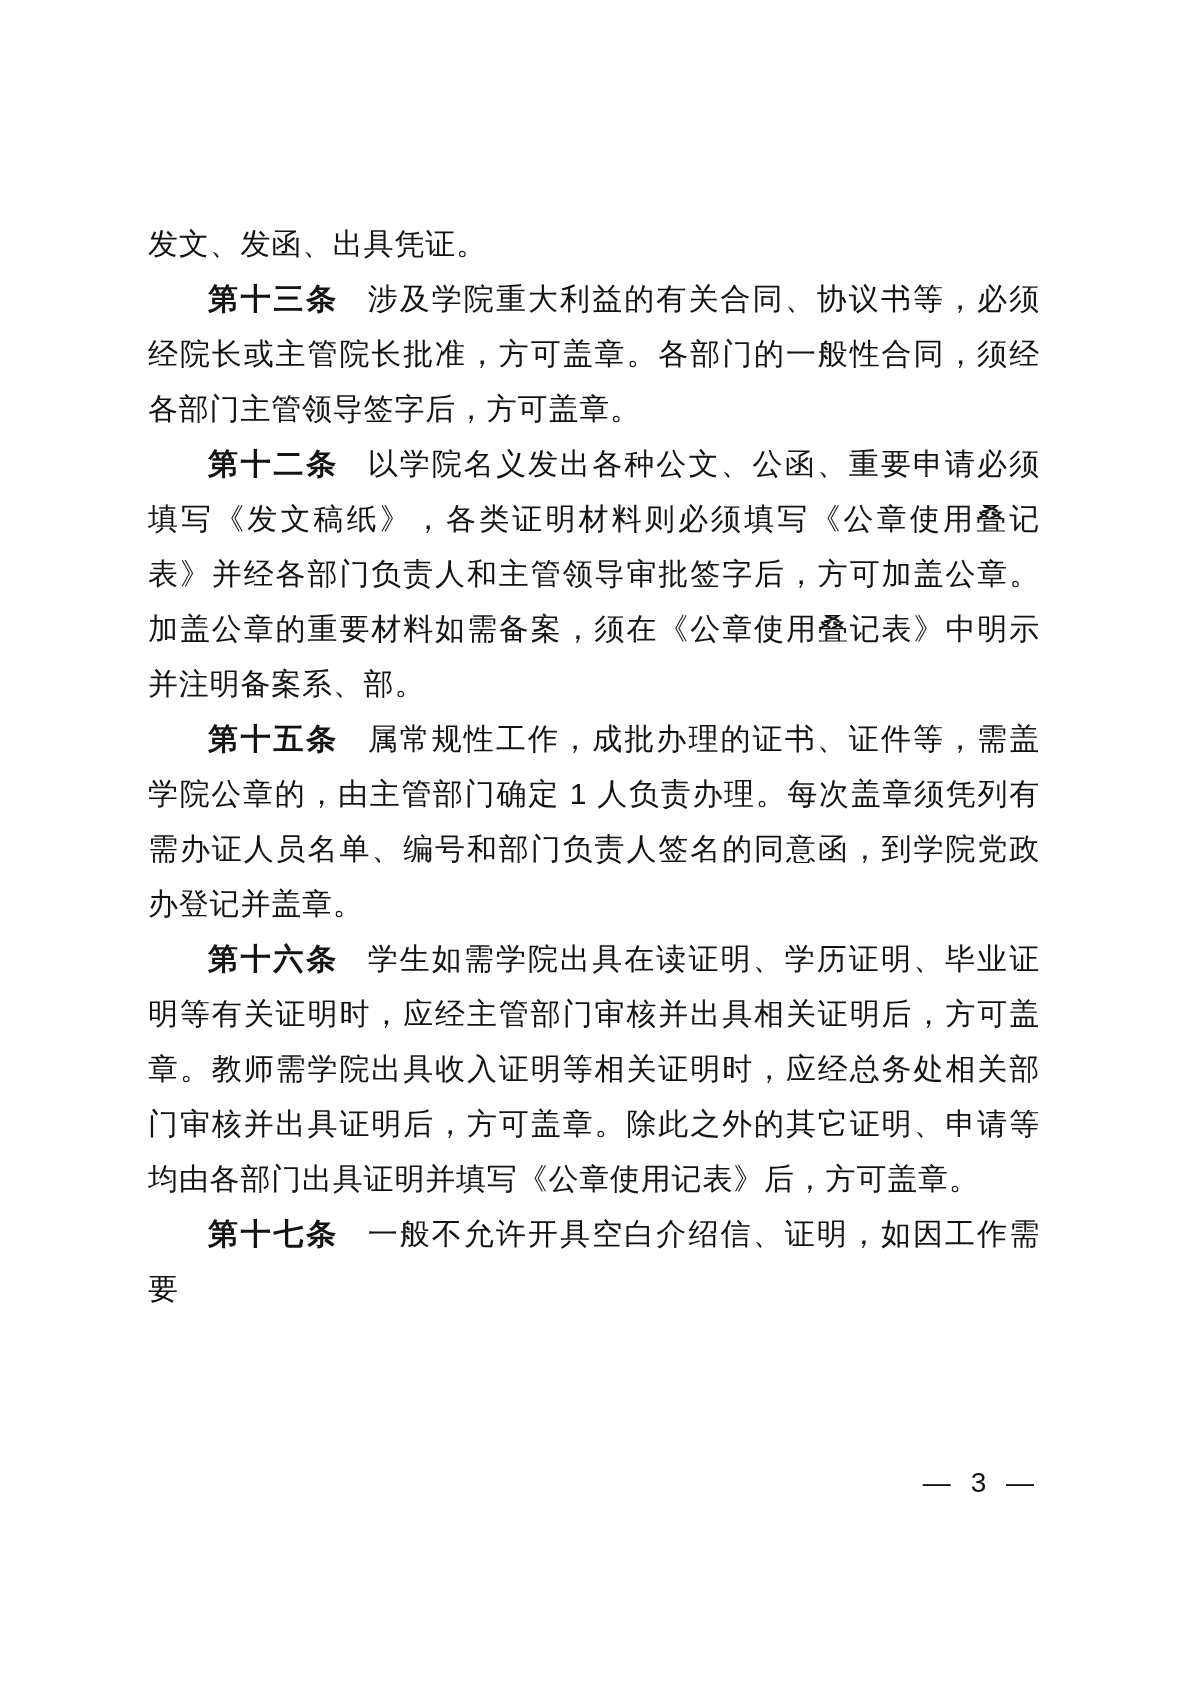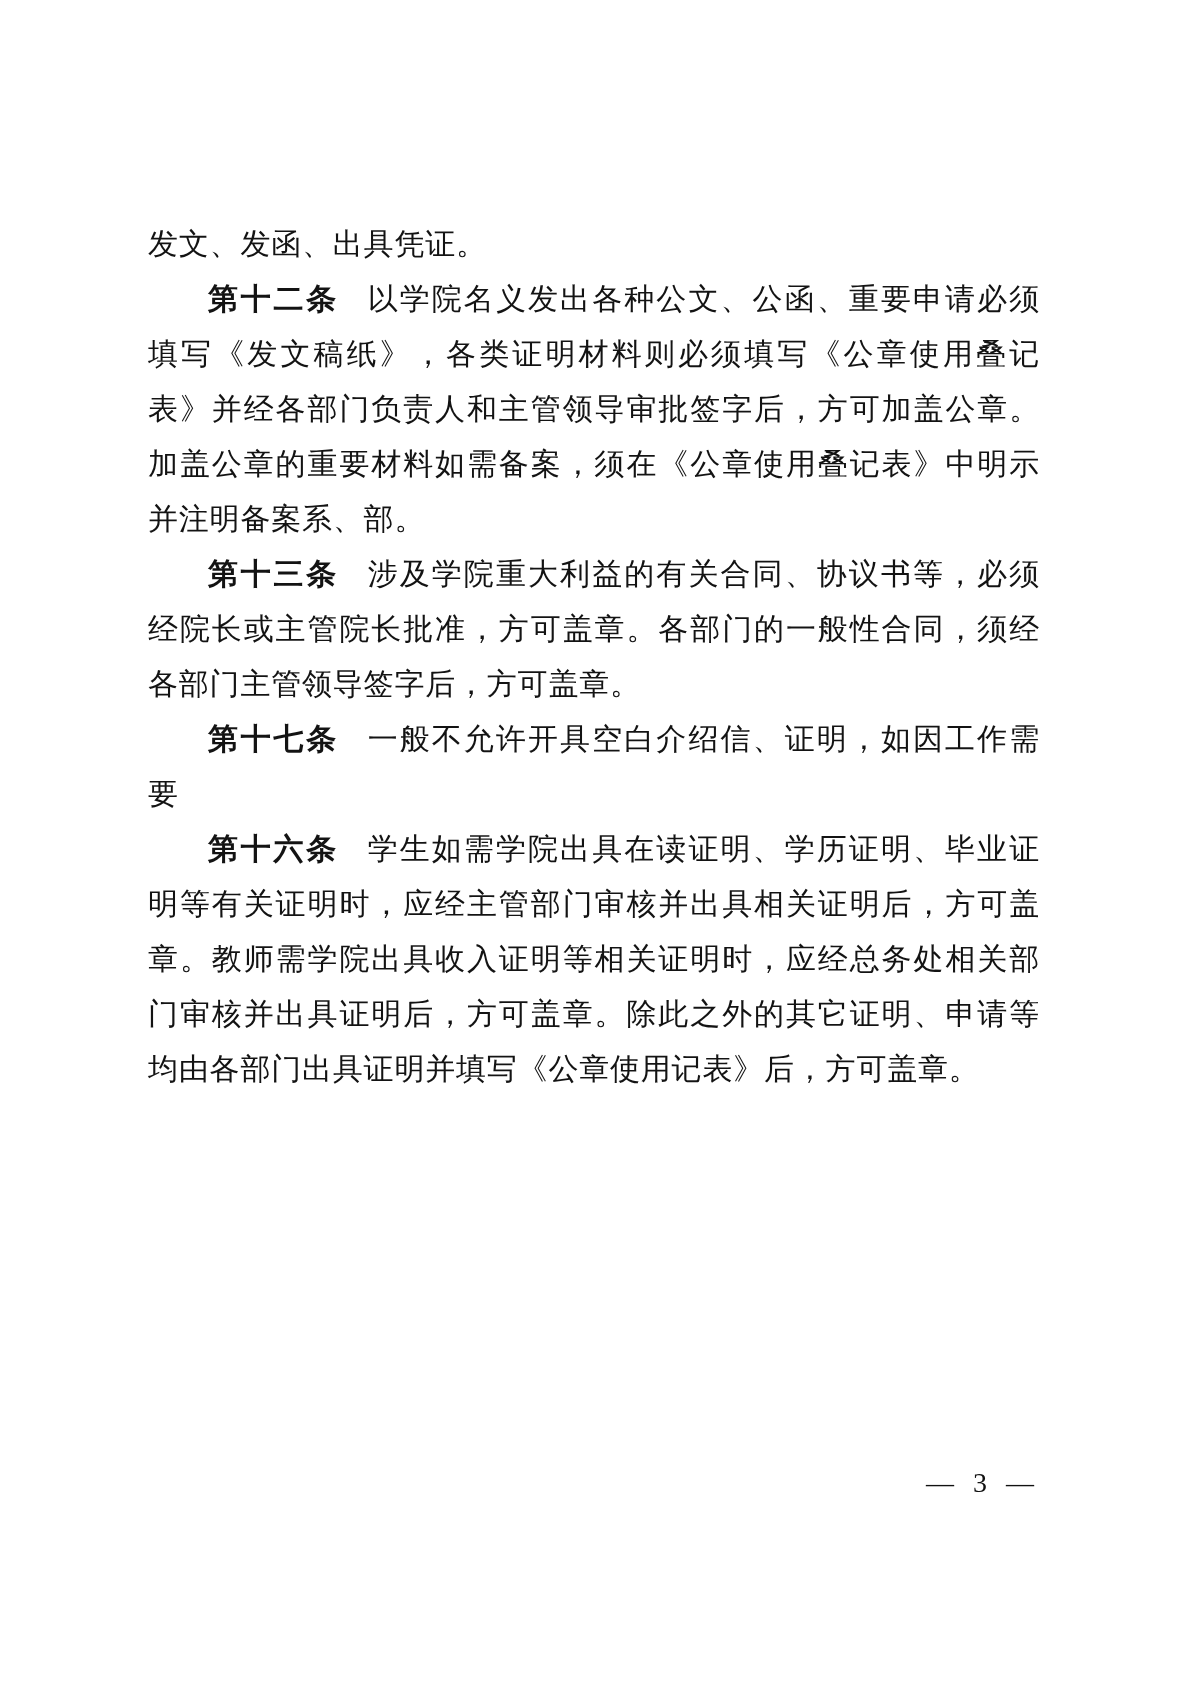--- a/index.html
+++ b/index.html
@@ -7,21 +7,21 @@
     padding: 0;
     background: #9a9a9a;
   }
   .page {
     position: relative;
     width: 1191px;
     height: 1684px;
     margin: 0 auto;
     background: #ffffff;
     overflow: hidden;
-    font-family: Liberation Serif, serif;
+    font-family: Liberation Sans, sans-serif;
     color: #131313;
   }
   .text-block {
     position: absolute;
     left: 148px;
     top: 216px;
     width: 892px;
   }
   .text-block p {
     margin: 0;
@@ -61,34 +61,37 @@
 
 <div class="page">
 
   <div class="text-block">
 
     <p class="continuation">
       <span>发文、发函、出具凭证。</span>
     </p>
 
     <p>
+      <span class="article-label">第十三条</span><span>涉及学院重大利益的有关合同、协议书等，必须经院长或主管院长批准，方可盖章。各部门的一般性合同，须经各部门主管领导签字后，方可盖章。</span>
+    </p>
+
+    <p>
       <span class="article-label">第十二条</span><span>以学院名义发出各种公文、公函、重要申请必须填写《发文稿纸》，各类证明材料则必须填写《公章使用叠记表》并经各部门负责人和主管领导审批签字后，方可加盖公章。加盖公章的重要材料如需备案，须在《公章使用叠记表》中明示并注明备案系、部。</span>
     </p>
 
-    <p>
-      <span class="article-label">第十三条</span><span>涉及学院重大利益的有关合同、协议书等，必须经院长或主管院长批准，方可盖章。各部门的一般性合同，须经各部门主管领导签字后，方可盖章。</span>
-    </p>
-
-
 
     <p>
-      <span class="article-label">第十七条</span><span>一般不允许开具空白介绍信、证明，如因工作需要</span>
+      <span class="article-label">第十五条</span><span>属常规性工作，成批办理的证书、证件等，需盖学院公章的，由主管部门确定 1 人负责办理。每次盖章须凭列有需办证人员名单、编号和部门负责人签名的同意函，到学院党政办登记并盖章。</span>
     </p>
 
     <p>
       <span class="article-label">第十六条</span><span>学生如需学院出具在读证明、学历证明、毕业证明等有关证明时，应经主管部门审核并出具相关证明后，方可盖章。教师需学院出具收入证明等相关证明时，应经总务处相关部门审核并出具证明后，方可盖章。除此之外的其它证明、申请等均由各部门出具证明并填写《公章使用记表》后，方可盖章。</span>
+    </p>
+
+    <p>
+      <span class="article-label">第十七条</span><span>一般不允许开具空白介绍信、证明，如因工作需要</span>
     </p>
 
   </div>
 
   <div class="page-number">— 3 —</div>
 
 </div>
 
 </body></html>

